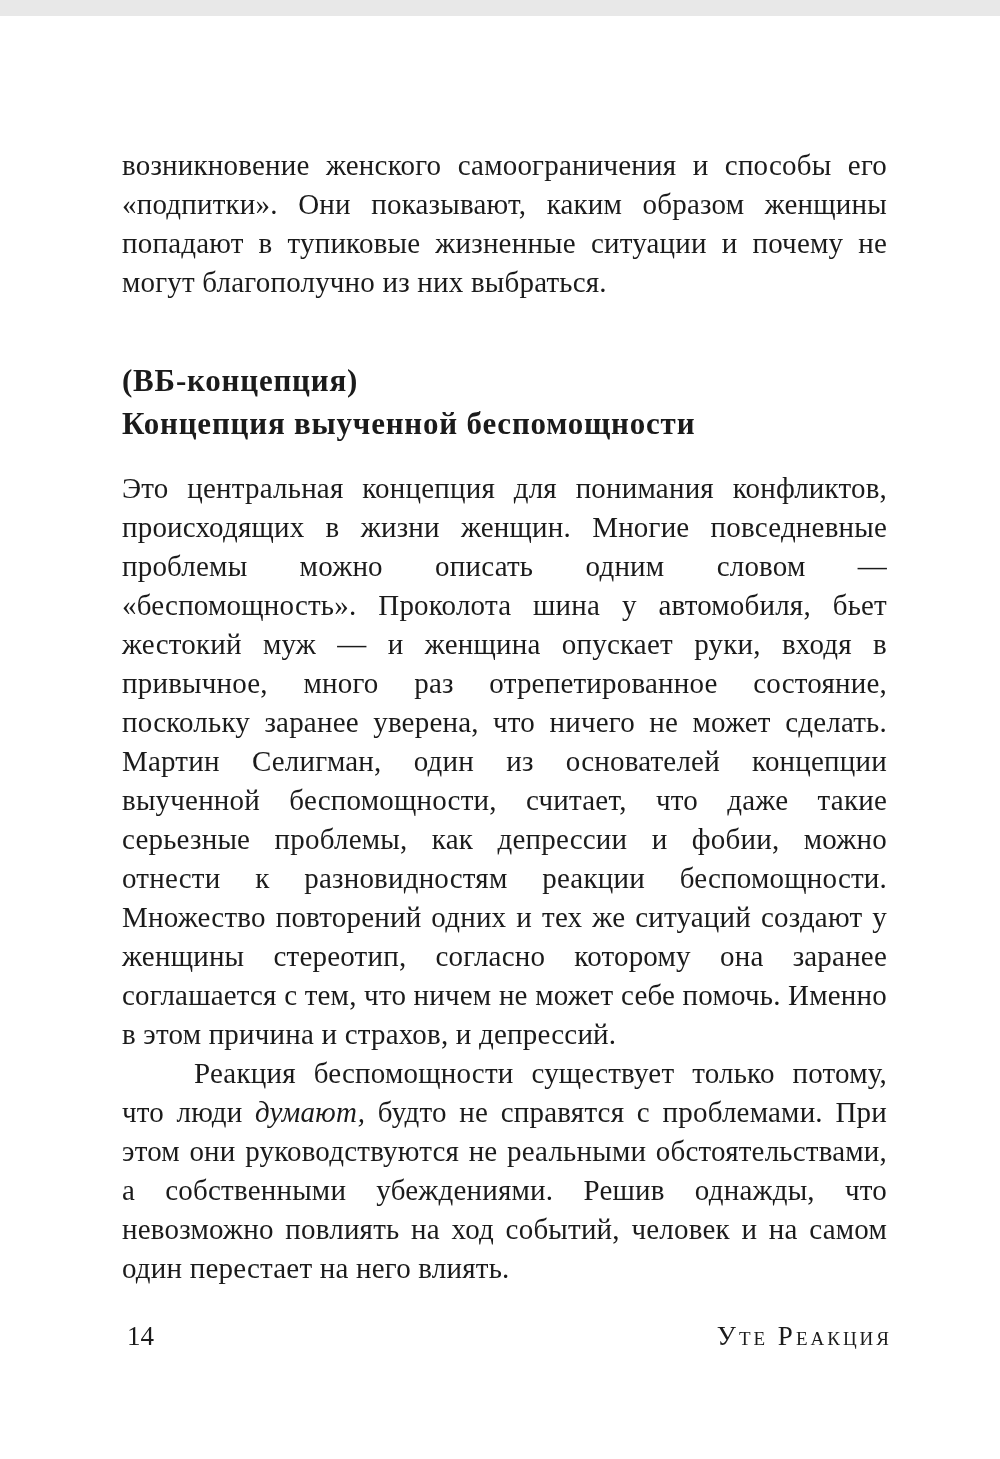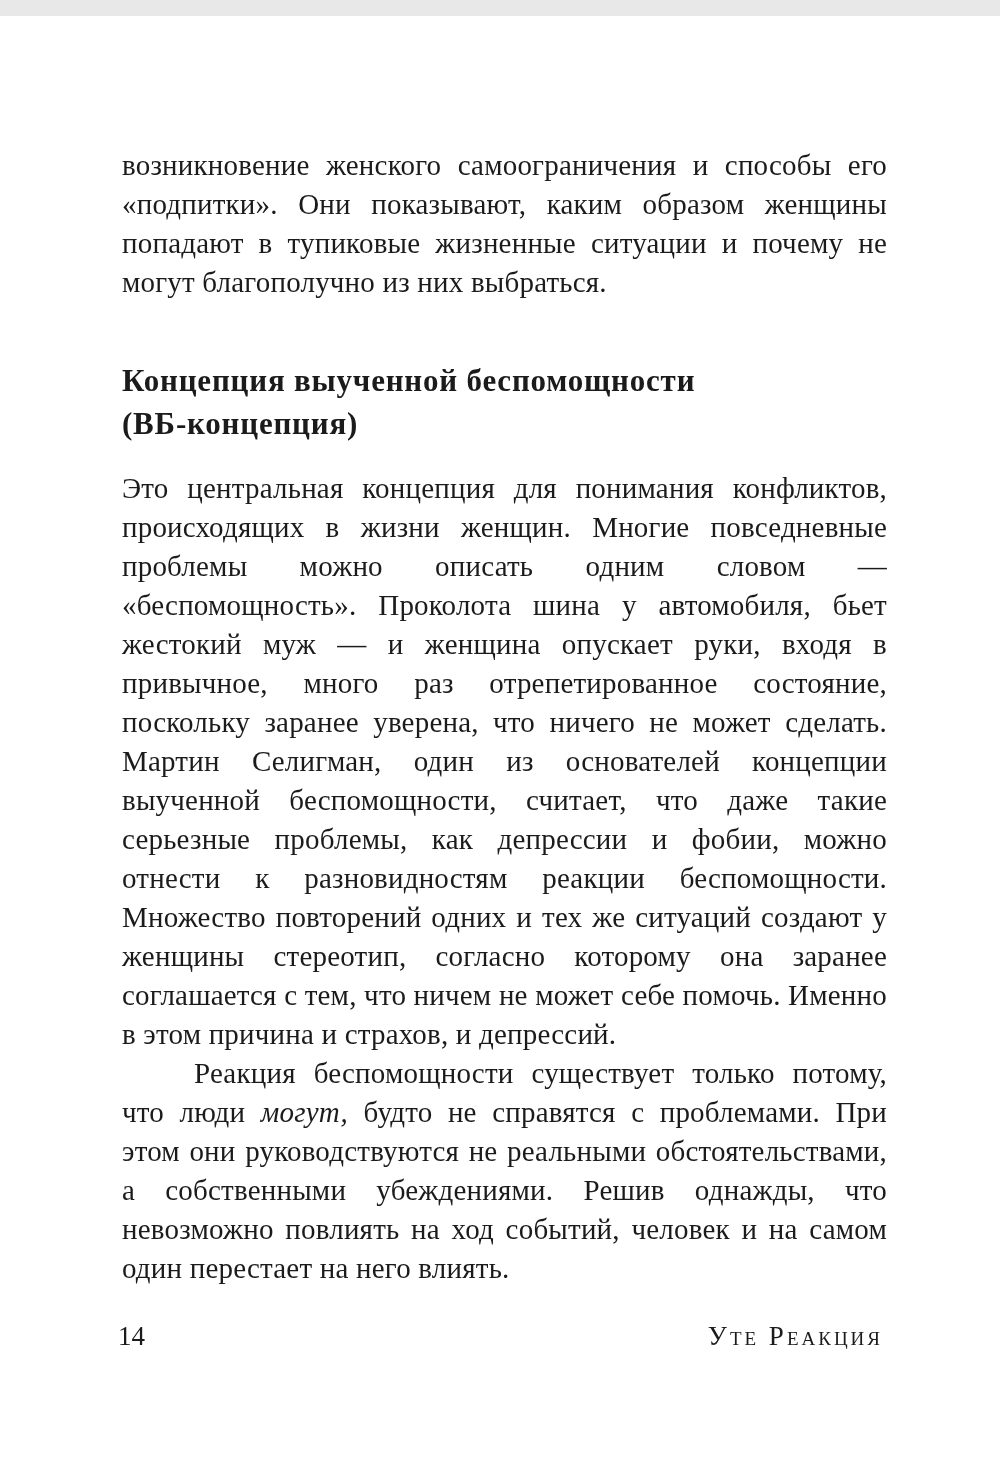--- a/index.html
+++ b/index.html
@@ -44,21 +44,21 @@
     text-align: left;
   }
   .heading .heading-line {
     display: block;
   }
   .italic {
     font-style: italic;
   }
   .footer {
     position: absolute;
-    left: 118px;
+    left: 127px;
     width: 765px;
     top: 1305px;
     display: flex;
     justify-content: space-between;
     align-items: center;
   }
   .page-number {
     font-size: 27px;
     line-height: 30px;
   }
@@ -72,27 +72,27 @@
 </head>
 <body>
 
 <div class="page">
 
   <main class="text-block">
 
     <p class="para">возникновение женского самоограничения и способы его «подпитки». Они показывают, каким образом женщины попадают в тупиковые жизненные ситуации и почему не могут благополучно из них выбраться.</p>
 
     <h2 class="heading">
+      <span class="heading-line">(ВБ-концепция)</span>
       <span class="heading-line">Концепция выученной беспомощности</span>
-      <span class="heading-line">(ВБ-концепция)</span>
     </h2>
 
     <p class="para">Это центральная концепция для понимания конфликтов, происходящих в жизни женщин. Многие повседневные проблемы можно описать одним словом — «беспомощность». Проколота шина у автомобиля, бьет жестокий муж — и женщина опускает руки, входя в привычное, много раз отрепетированное состояние, поскольку заранее уверена, что ничего не может сделать. Мартин Селигман, один из основателей концепции выученной беспомощности, считает, что даже такие серьезные проблемы, как депрессии и фобии, можно отнести к разновидностям реакции беспомощности. Множество повторений одних и тех же ситуаций создают у женщины стереотип, согласно которому она заранее соглашается с тем, что ничем не может себе помочь. Именно в этом причина и страхов, и депрессий.</p>
 
-    <p class="para indent"><span>Реакция беспомощности существует только потому, что люди </span><em class="italic">могут,</em><span> будто не справятся с проблемами. При этом они руководствуются не реальными обстоятельствами, а собственными убеждениями. Решив однажды, что невозможно повлиять на ход событий, человек и на самом один перестает на него влиять.</span></p>
+    <p class="para indent"><span>Реакция беспомощности существует только потому, что люди </span><em class="italic">думают,</em><span> будто не справятся с проблемами. При этом они руководствуются не реальными обстоятельствами, а собственными убеждениями. Решив однажды, что невозможно повлиять на ход событий, человек и на самом один перестает на него влиять.</span></p>
 
   </main>
 
   <footer class="footer">
     <span class="page-number">14</span>
     <span class="running-title">Уте Реакция</span>
   </footer>
 
 </div>
 

